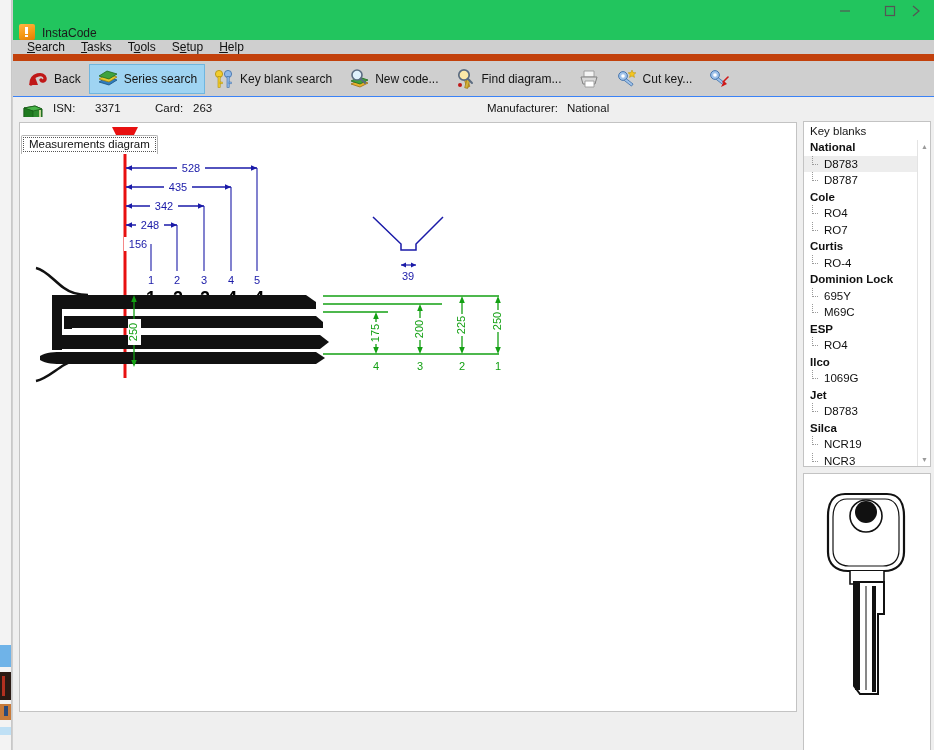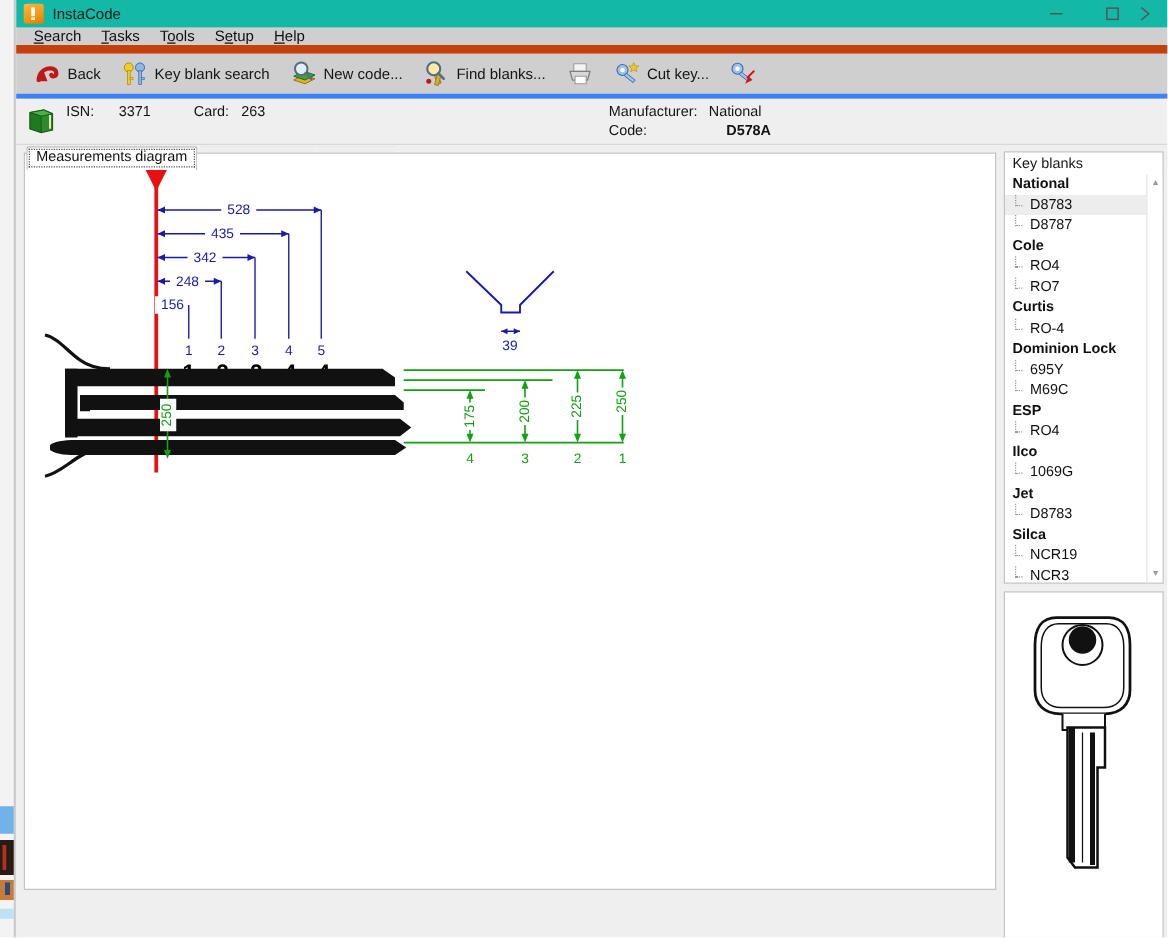--- a/index.html
+++ b/index.html
@@ -32,22 +32,22 @@
   
   .win {
     position: absolute; left: 12px; top: 0;
     width: 922px; height: 750px;
     background: #ffffff;
     border-left: 1px solid #d0d0d0;
   }
 
   
   .titlebar {
-    position: relative; height: 22px; background: #14b8a6;
-    display: flex; align-items: center;
+    position: relative; height: 40px; background: #22c55e;
+    display: flex; align-items: flex-end;
   }
   .app-icon {
     width: 16px; height: 16px; margin-left: 6px; margin-right: 7px;
     background: linear-gradient(160deg,#ffb547 0%, #f59a14 55%, #e07c06 100%);
     border-radius: 2px; position: relative; flex: 0 0 auto;
   }
   .app-icon::after {
     content: ""; position: absolute; left: 6px; top: 3px;
     width: 3px; height: 7px; background: #ffffff;
   }
@@ -76,21 +76,21 @@
   .menu-item {
     font-size: 12px; color: #101010; padding: 2px 8px;
     white-space: nowrap;
   }
   .menu-item u { text-decoration: underline; }
 
   
   .toolbar {
     height: 36px; background: #cfcfcf;
     display: flex; align-items: center; padding-left: 6px;
-    border-bottom: 4px solid #3b82f6;
+    border-bottom: 1px solid #3b82f6;
   }
   .tb-btn {
     display: flex; align-items: center; height: 30px;
     padding: 0 7px; gap: 5px; border: 1px solid transparent;
     font-size: 12px; color: #151515; white-space: nowrap;
   }
   .tb-btn.active {
     background: #9fd4f2; border: 1px solid #6fb6e0;
   }
   .tb-ico { width: 22px; height: 22px; position: relative; flex: 0 0 auto; }
@@ -242,20 +242,30 @@
       <div class="tb-btn">
         <span class="tb-ico">
           <svg width="22" height="22" viewBox="0 0 22 22">
             <path d="M4 16 C4 6, 17 4, 18 10 C18.5 13, 15 14, 14 12" fill="none" stroke="#c01818" stroke-width="3.4" stroke-linecap="round"></path>
             <path d="M8 9 L2 17 L11 17 Z" fill="#c01818"></path>
           </svg>
         </span>
         <span>Back</span>
       </div>
 
+      <div class="tb-btn active">
+        <span class="tb-ico">
+          <svg width="22" height="22" viewBox="0 0 22 22">
+            <path d="M2 14 L10 9 L20 12 L12 17 Z" fill="#2f7dc0" stroke="#17517f" stroke-width="0.8"></path>
+            <path d="M2 11 L10 6 L20 9 L12 14 Z" fill="#e8c82a" stroke="#9a8012" stroke-width="0.8"></path>
+            <path d="M2 8 L10 3 L20 6 L12 11 Z" fill="#3fa23f" stroke="#1f6b1f" stroke-width="0.8"></path>
+          </svg>
+        </span>
+        <span>Series search</span>
+      </div>
 
       <div class="tb-btn">
         <span class="tb-ico">
           <svg width="22" height="22" viewBox="0 0 22 22">
             <circle cx="6" cy="6" r="3.6" fill="#f2cc2e" stroke="#b08f0a" stroke-width="0.8"></circle>
             <rect x="5" y="8.5" width="2.2" height="11" fill="#f2cc2e" stroke="#b08f0a" stroke-width="0.6"></rect>
             <rect x="7" y="14" width="2.4" height="1.8" fill="#f2cc2e" stroke="#b08f0a" stroke-width="0.5"></rect>
             <circle cx="15" cy="6" r="3.6" fill="#8fb8e8" stroke="#3a6ca8" stroke-width="0.8"></circle>
             <rect x="14" y="8.5" width="2.2" height="11" fill="#8fb8e8" stroke="#3a6ca8" stroke-width="0.6"></rect>
             <rect x="16" y="14" width="2.4" height="1.8" fill="#8fb8e8" stroke="#3a6ca8" stroke-width="0.5"></rect>
@@ -280,21 +290,21 @@
       <div class="tb-btn">
         <span class="tb-ico">
           <svg width="22" height="22" viewBox="0 0 22 22">
             <rect x="9" y="11" width="3" height="9" fill="#e8b02a" stroke="#9a7012" stroke-width="0.6" transform="rotate(-20 9 11)"></rect>
             <rect x="12" y="11" width="3" height="9" fill="#d0b23a" stroke="#9a7012" stroke-width="0.6" transform="rotate(15 12 11)"></rect>
             <circle cx="5" cy="17" r="2" fill="#c01818"></circle>
             <circle cx="9" cy="7" r="5.2" fill="#fde9a8" stroke="#5b6b80" stroke-width="1.7"></circle>
             <line x1="12.8" y1="10.8" x2="17" y2="15" stroke="#5b6b80" stroke-width="2" stroke-linecap="round"></line>
           </svg>
         </span>
-        <span>Find blanks...</span>
+        <span>Find diagram...</span>
       </div>
 
       <div class="tb-btn">
         <span class="tb-ico">
           <svg width="22" height="22" viewBox="0 0 22 22">
             <path d="M6 3 L16 3 L16 9 L6 9 Z" fill="#f4f4f4" stroke="#9a9a9a" stroke-width="0.9"></path>
             <path d="M3 9 L19 9 L17 16 L5 16 Z" fill="#d8d8d8" stroke="#808080" stroke-width="1"></path>
             <path d="M7 13 L16 13 L16 19 L7 19 Z" fill="#ffffff" stroke="#9a9a9a" stroke-width="0.9"></path>
           </svg>
         </span>

